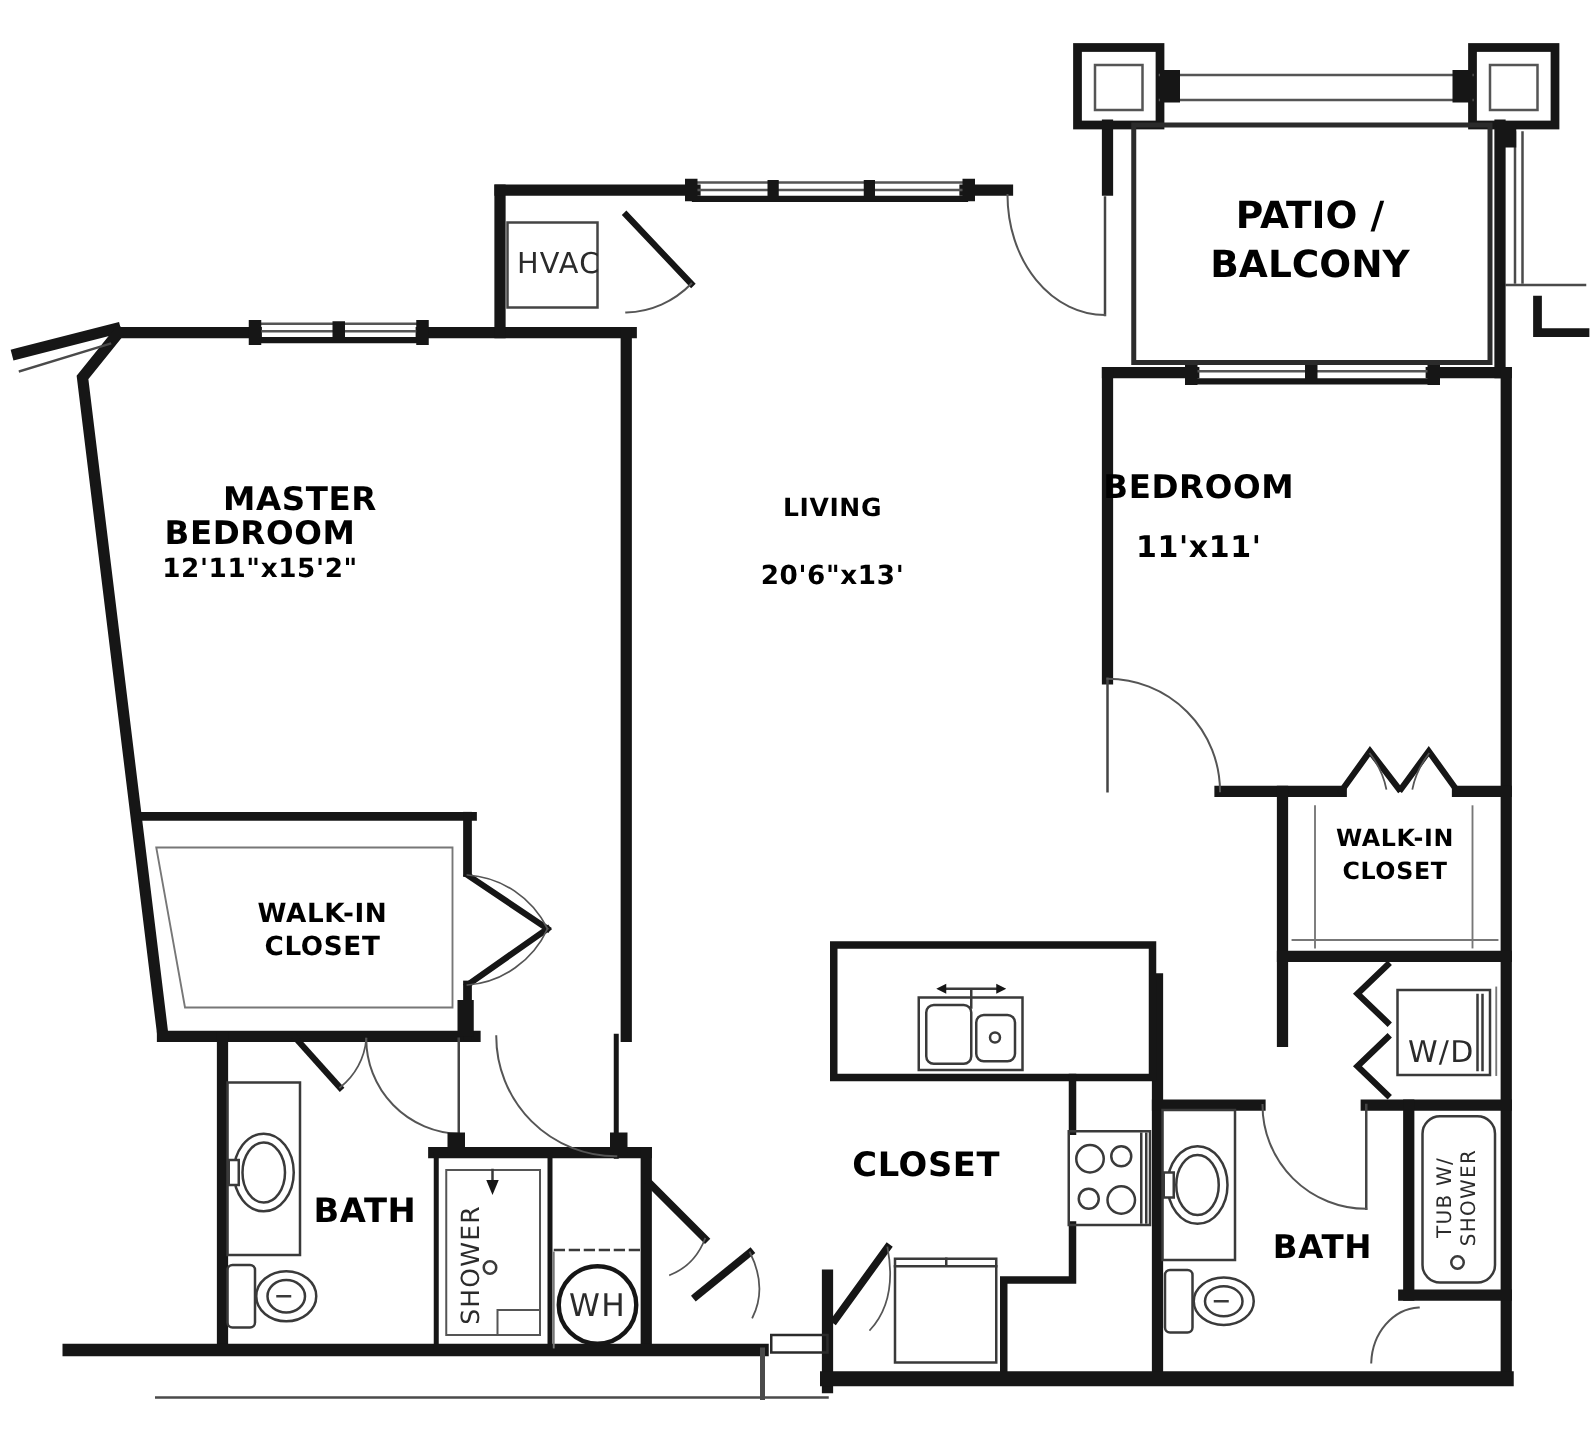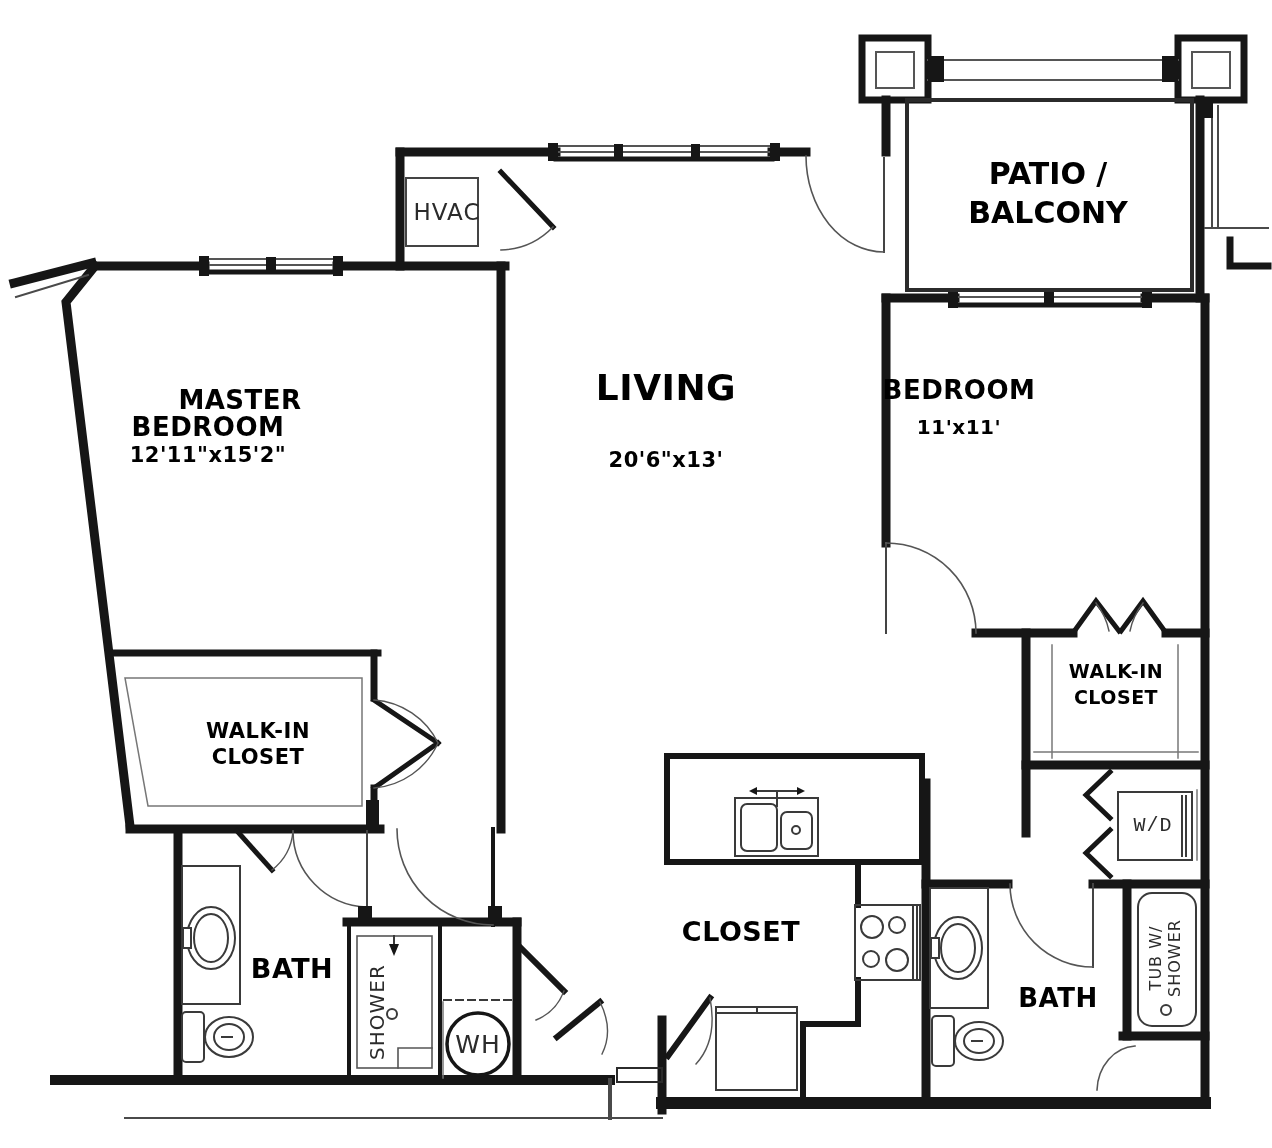--- a/index.html
+++ b/index.html
@@ -265,42 +265,42 @@
       <path d="M1197,790 L1197,860" stroke="#777" stroke-width="1.5"></path>
     </g>
 
   </g>
 </svg>
 
   <div class="lbl" style="left:208px;top:401px;font-size:26px;margin-left:32px;">MASTER</div>
   <div class="lbl" style="left:208px;top:428px;font-size:26px;">BEDROOM</div>
   <div class="lbl" style="left:208px;top:455px;font-size:21px;">12'11"x15'2"</div>
 
-  <div class="lbl" style="left:666px;top:388px;font-size:36px;">LIVING</div>
+  <div class="lbl" style="left:666px;top:406px;font-size:20px;">LIVING</div>
   <div class="lbl" style="left:666px;top:460px;font-size:21px;">20'6"x13'</div>
 
   <div class="lbl" style="left:959px;top:391px;font-size:26px;">BEDROOM</div>
-  <div class="lbl" style="left:959px;top:427px;font-size:20px;">11'x11'</div>
+  <div class="lbl" style="left:959px;top:438px;font-size:24px;">11'x11'</div>
 
   <div class="lbl heavy" style="left:1048px;top:174px;font-size:30px;">PATIO /</div>
   <div class="lbl heavy" style="left:1048px;top:213px;font-size:30px;text-align:right;">BALCONY</div>
 
   <div class="lbl" style="left:741px;top:932px;font-size:27px;">CLOSET</div>
 
   <div class="lbl" style="left:292px;top:969px;font-size:27px;">BATH</div>
   <div class="lbl" style="left:1058px;top:999px;font-size:26px;">BATH</div>
 
   <div class="lbl" style="left:258px;top:731px;font-size:21px;">WALK-IN</div>
   <div class="lbl" style="left:258px;top:757px;font-size:21px;">CLOSET</div>
 
   <div class="lbl" style="left:1116px;top:672px;font-size:19px;">WALK-IN</div>
   <div class="lbl" style="left:1116px;top:698px;font-size:19px;">CLOSET</div>
 
   <div class="lbl lt" style="left:442px;top:212px;font-size:23px;padding-left:10px;">HVAC</div>
-  <div class="lbl lt" style="left:1153px;top:825px;font-size:20px;font-family:Liberation Mono, monospace;">W/D</div>
+  <div class="lbl lt" style="left:1153px;top:842px;font-size:24px;">W/D</div>
   <div class="lbl lt" style="left:478px;top:1045px;font-size:25px;">WH</div>
 
   <div class="lbl lt vert" style="left:377px;top:1012px;font-size:20px;">SHOWER</div>
 
   <div class="lbl lt vert" style="left:1165px;top:958px;font-size:16px;line-height:19px;">
     <div>TUB W/</div>
     <div>SHOWER</div>
   </div>
 
 </div>

